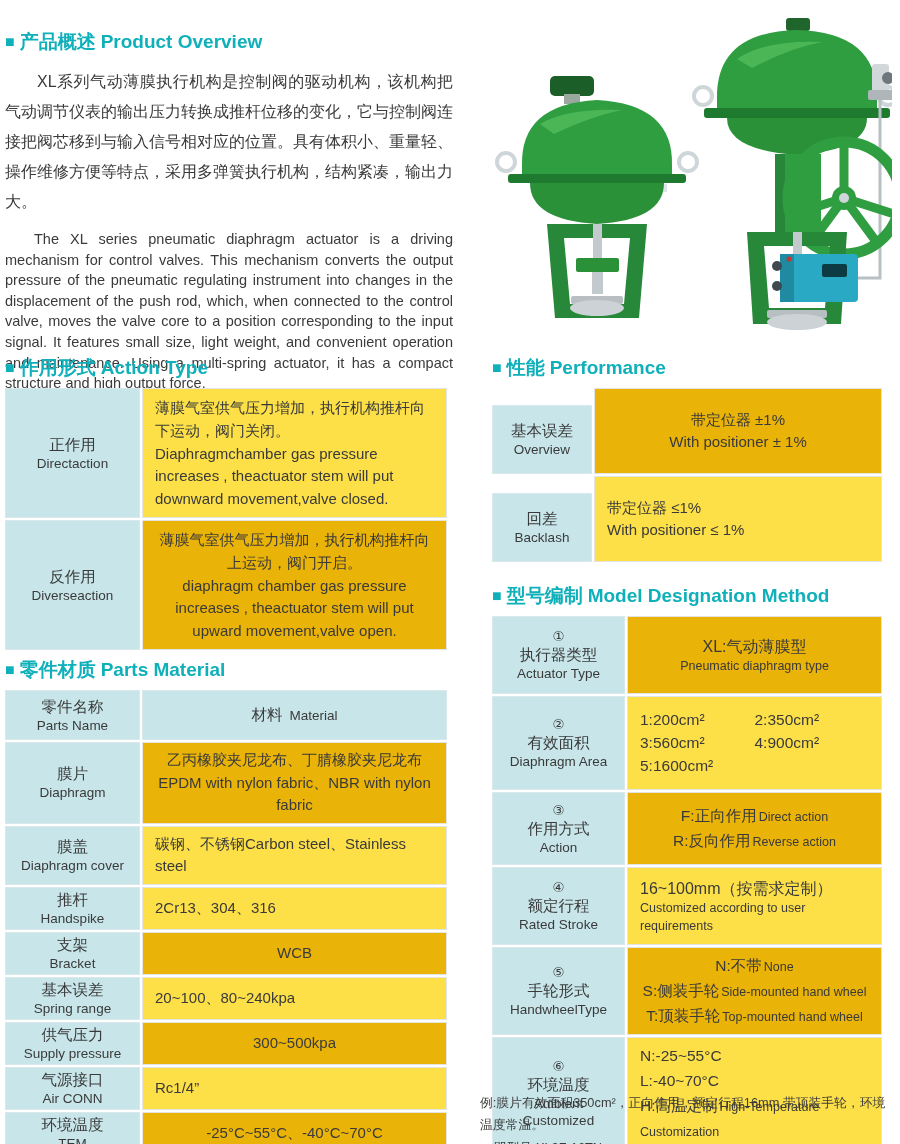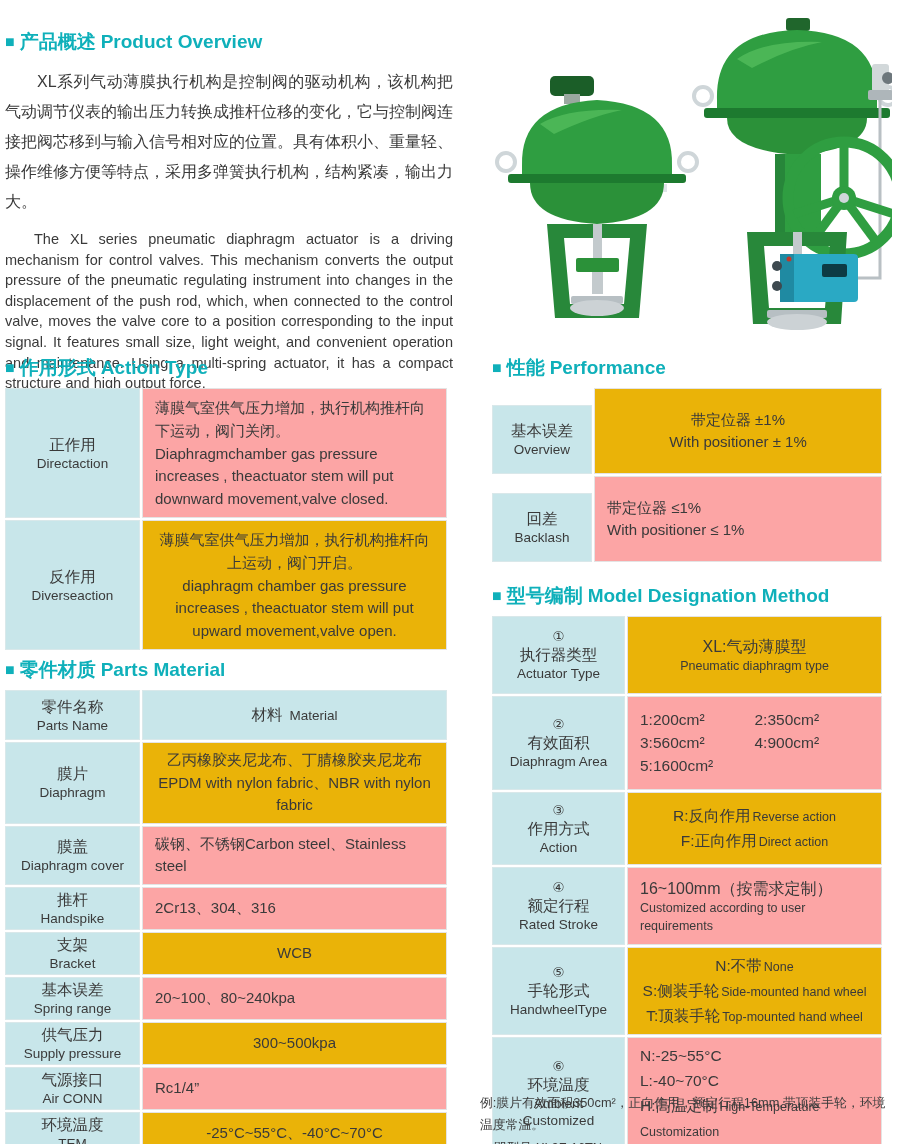--- a/index.html
+++ b/index.html
@@ -31,21 +31,21 @@
 
   
   .tbl { display:flex; flex-direction:column; gap:2px; margin-top:7px; }
   .row { display:flex; gap:2px; }
   .cl {
     width:135px; flex:0 0 135px; background:#c8e6ea; border:1px solid #d9e8ea;
     display:flex; flex-direction:column; align-items:center; justify-content:center;
     text-align:center; padding:2px 4px;
   }
   .cv {
-    flex:1 1 auto; background:#fca5a5; border:1px solid #e4e4e4;
+    flex:1 1 auto; background:#fde047; border:1px solid #e4e4e4;
     display:flex; flex-direction:column; justify-content:center; padding:6px 12px;
   }
   .cv.alt { background:#eab308;text-align:center; }
   .cv.head { background:#c8e6ea; border-color:#d9e8ea; flex-direction:row; align-items:center; gap:7px; }
   .lz { font-size:15.5px; line-height:20px; color:#3a3a3a; }
   .le { font-size:13.5px; line-height:17px; color:#3a3a3a; }
   .num { font-size:13.5px; line-height:17px; color:#3a3a3a; }
   .vt { font-size:15px; line-height:1.5; white-space:pre-line; color:#3a3a3a; }
   .dz { font-size:15px; line-height:1.55; color:#3a3a3a; }
   .de { font-size:15px; line-height:1.5; color:#3a3a3a; }
@@ -356,22 +356,22 @@
         </div>
       </div>
 
       <div class="row" style="min-height:73px;">
         <div class="cl">
           <span class="num">③</span>
           <span class="lz">作用方式</span>
           <span class="le">Action</span>
         </div>
         <div class="cv alt">
+          <div class="mline"><span class="code">F:正向作用</span><span class="men">Direct action</span></div>
           <div class="mline"><span class="code">R:反向作用</span><span class="men">Reverse action</span></div>
-          <div class="mline"><span class="code">F:正向作用</span><span class="men">Direct action</span></div>
         </div>
       </div>
 
       <div class="row" style="min-height:78px;">
         <div class="cl">
           <span class="num">④</span>
           <span class="lz">额定行程</span>
           <span class="le">Rated Stroke</span>
         </div>
         <div class="cv">

